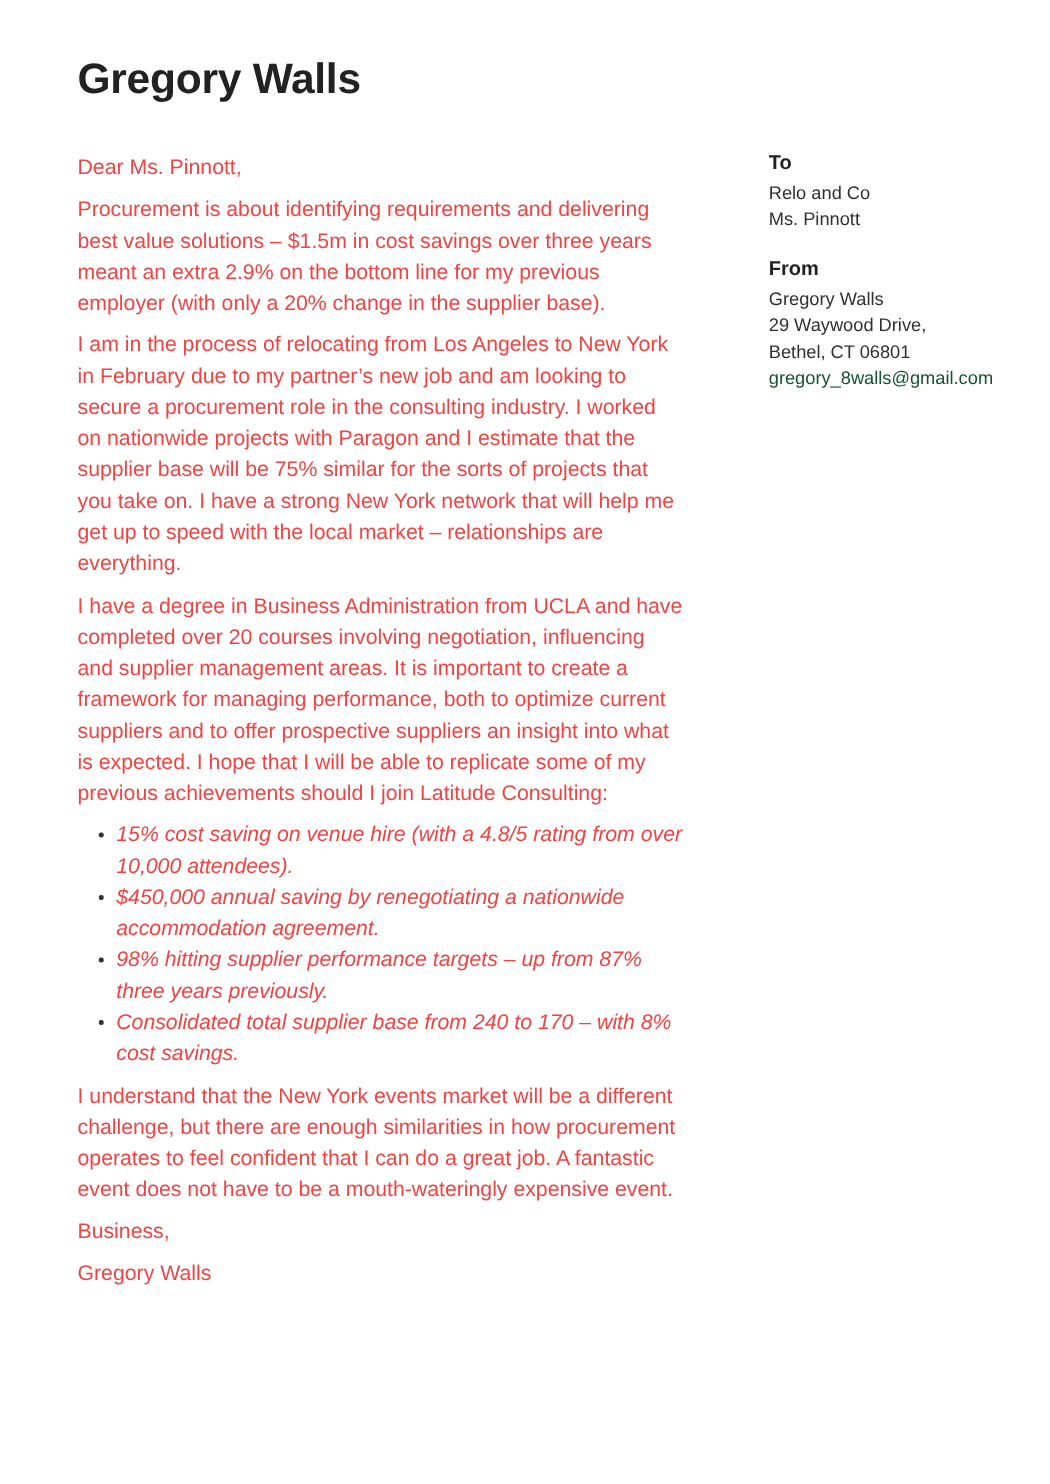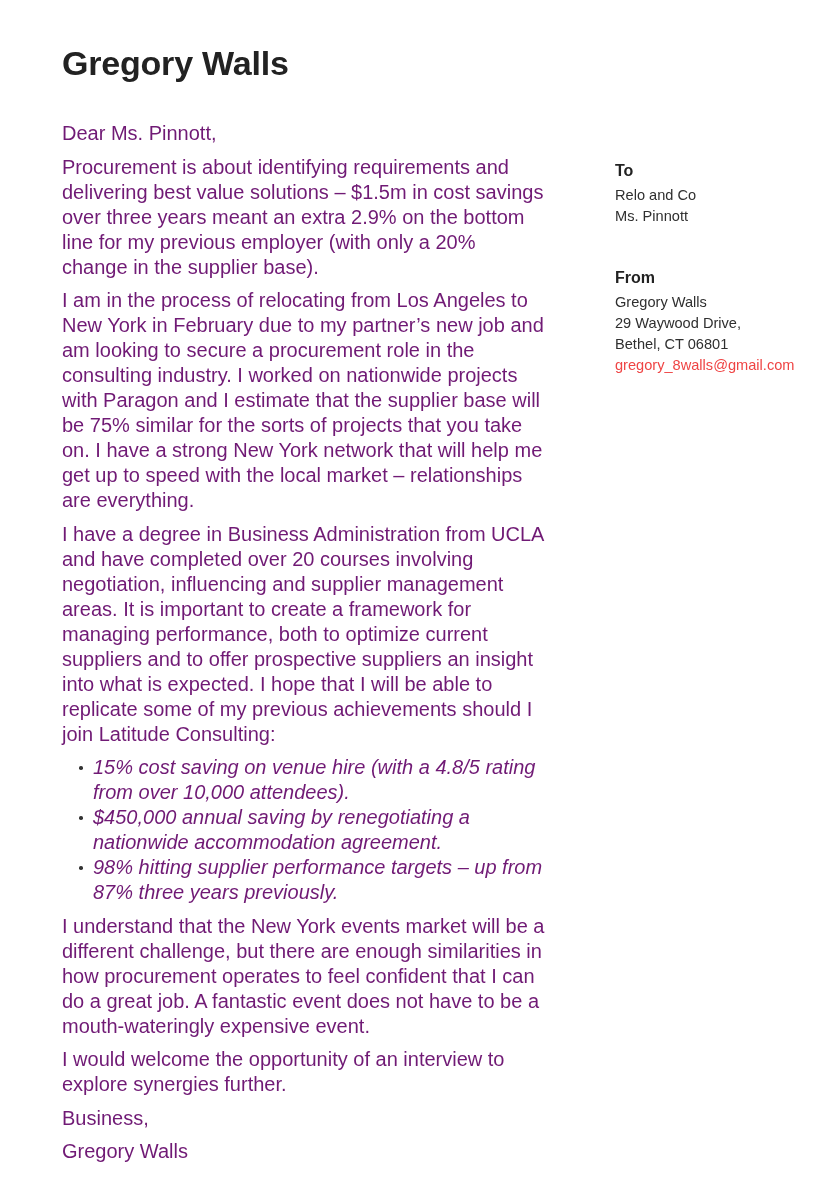--- a/index.html
+++ b/index.html
@@ -24,23 +24,23 @@
       font-weight: bold;
       color: #222222;
       letter-spacing: -0.2px;
       line-height: 46px;
     }
     .letter {
       position: absolute;
       left: 62px;
       top: 121px;
       width: 484px;
-      font-size: 20px;
+      font-size: 17px;
       line-height: 25px;
-      color: #701a75;
+      color: #ef4444;
     }
     .letter p {
       margin: 0 0 8.5px 0;
     }
     .letter ul {
       margin: 0 0 8.5px 0;
       padding-left: 31px;
       list-style: none;
     }
     .letter li {
@@ -69,47 +69,46 @@
     }
     .side h3 {
       margin: 0 0 3px 0;
       font-size: 16px;
       font-weight: bold;
       color: #222;
       line-height: 22px;
     }
     .side .block {
       margin-bottom: 18px;
-      margin-top: 40px;
     }
     .side .line {
       display: block;
     }
     .side a {
-      color: #ef4444;
+      color: #14532d;
       text-decoration: none;
     }
   </style>
 </head>
 <body>
 
 <h1 class="name">Gregory Walls</h1>
 
 <div class="letter">
   <p>Dear Ms. Pinnott,</p>
   <p>Procurement is about identifying requirements and delivering best value solutions – $1.5m in cost savings over three years meant an extra 2.9% on the bottom line for my previous employer (with only a 20% change in the supplier base).</p>
   <p>I am in the process of relocating from Los Angeles to New York in February due to my partner’s new job and am looking to secure a procurement role in the consulting industry. I worked on nationwide projects with Paragon and I estimate that the supplier base will be 75% similar for the sorts of projects that you take on. I have a strong New York network that will help me get up to speed with the local market – relationships are everything.</p>
   <p>I have a degree in Business Administration from UCLA and have completed over 20 courses involving negotiation, influencing and supplier management areas. It is important to create a framework for managing performance, both to optimize current suppliers and to offer prospective suppliers an insight into what is expected. I hope that I will be able to replicate some of my previous achievements should I join Latitude Consulting:</p>
   <ul>
     <li>15% cost saving on venue hire (with a 4.8/5 rating from over 10,000 attendees).</li>
     <li>$450,000 annual saving by renegotiating a nationwide accommodation agreement.</li>
     <li>98% hitting supplier performance targets – up from 87% three years previously.</li>
+    <li>Consolidated total supplier base from 240 to 170 – with 8% cost savings.</li>
   </ul>
   <p>I understand that the New York events market will be a different challenge, but there are enough similarities in how procurement operates to feel confident that I can do a great job. A fantastic event does not have to be a mouth-wateringly expensive event.</p>
-  <p>I would welcome the opportunity of an interview to explore synergies further.</p>
   <p>Business,</p>
   <p>Gregory Walls</p>
 </div>
 
 <aside class="side">
   <div class="block">
     <h3>To</h3>
     <span class="line">Relo and Co</span>
     <span class="line">Ms. Pinnott</span>
   </div>

